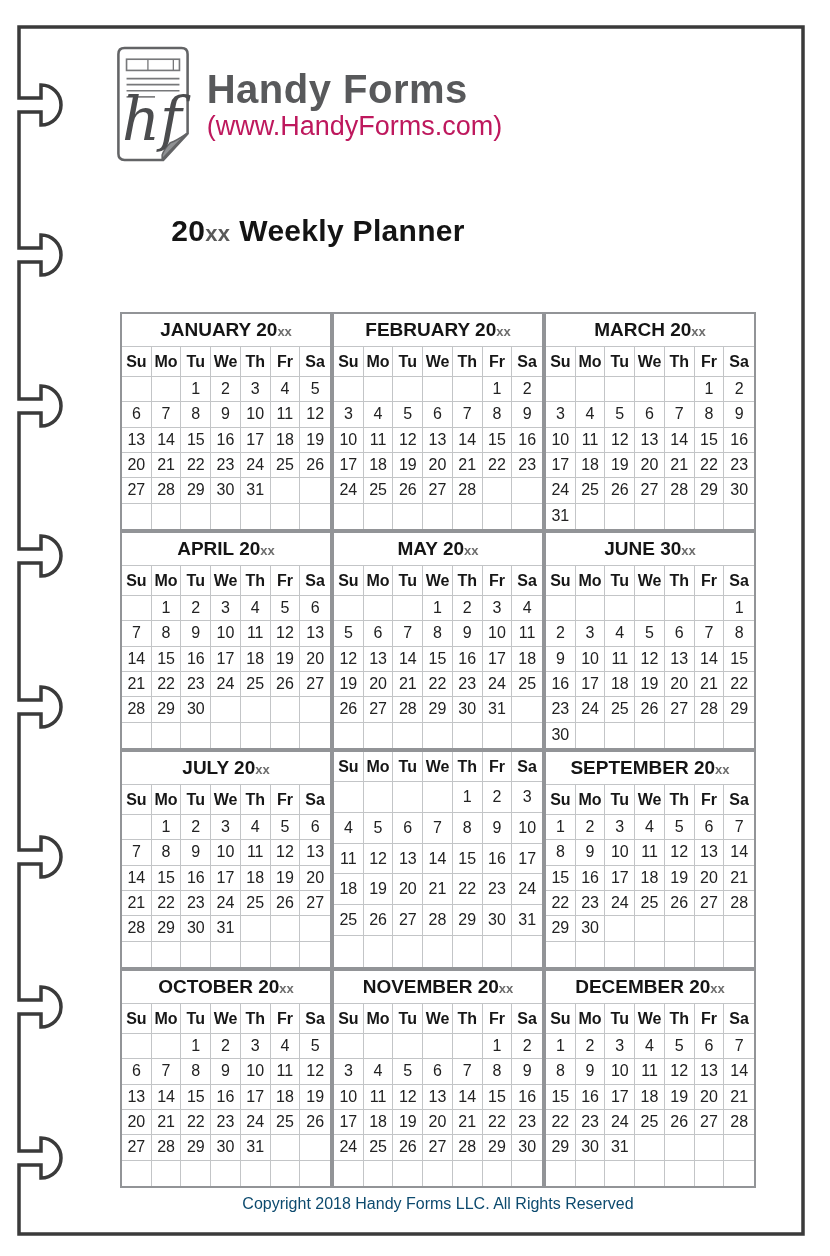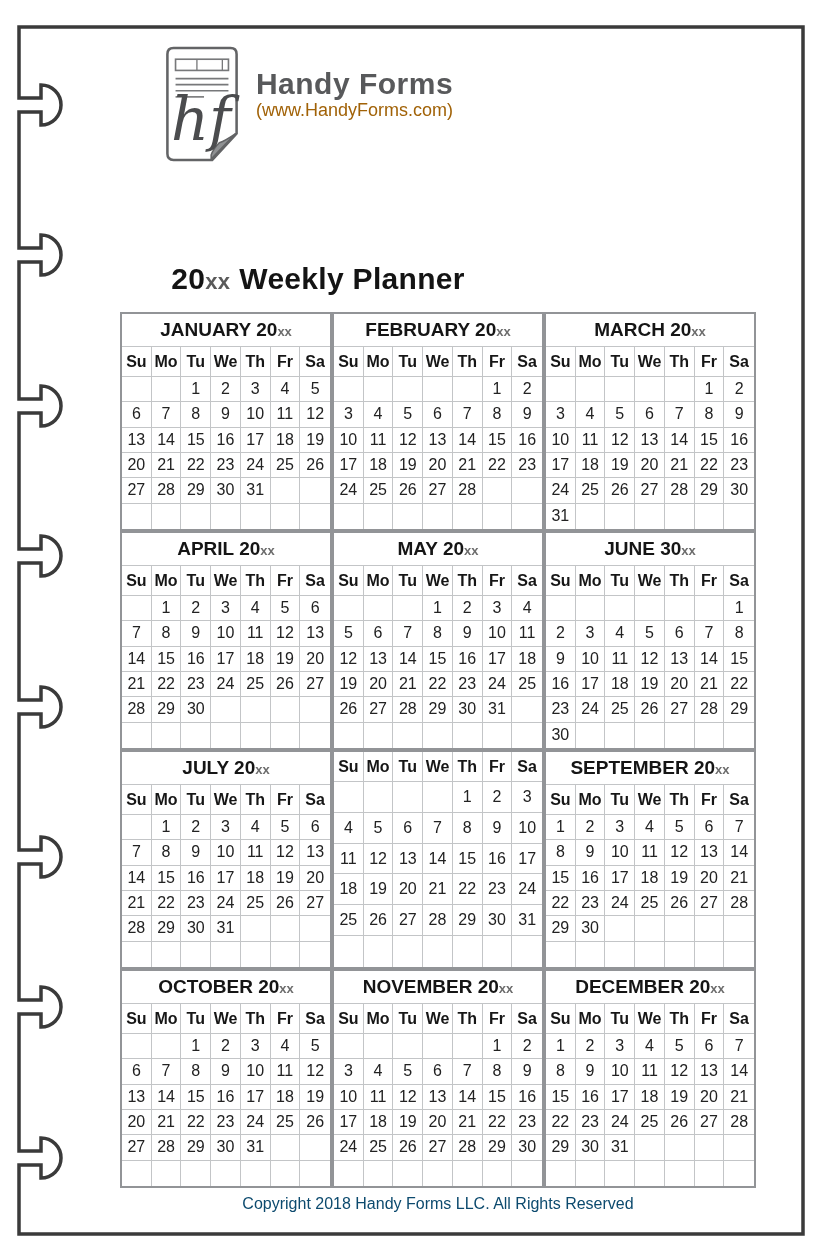--- a/index.html
+++ b/index.html
@@ -10,25 +10,25 @@
   }
   *{box-sizing:border-box;}
   
   #page-outline{position:absolute;left:0;top:0;pointer-events:none;}
   .logo-row{
     position:absolute;top:46px;left:0;width:636px;
     display:flex;justify-content:center;align-items:flex-start;gap:15px;
     transform:translateX(-10px);
   }
   .logo-text{padding-top:22px;}
-  .logo-name{font-size:30px;font-weight:bold;color:#58595b;line-height:1.05;letter-spacing:.5px;}
-  .logo-url{font-size:18px;color:#a16207;line-height:1.2;}
+  .logo-name{font-size:40px;font-weight:bold;color:#58595b;line-height:1.05;letter-spacing:.5px;}
+  .logo-url{font-size:27px;color:#be185d;line-height:1.2;}
   .page-title{
     position:absolute;top:214px;left:0;width:636px;text-align:center;
-    font-size:30px;font-weight:bold;color:#141414;letter-spacing:.3px;margin-top:48px;
+    font-size:30px;font-weight:bold;color:#141414;letter-spacing:.3px;
   }
   .page-title .xx{font-size:22px;color:#5a5a5a;}
   .page-title .rest{margin-left:9px;}
   
   .calendar-grid{
     position:absolute;top:312px;left:120px;width:636px;
     display:grid;grid-template-columns:repeat(3,1fr);
   }
   .month{
     height:219px;border:2px solid #929497;background:#fff;

